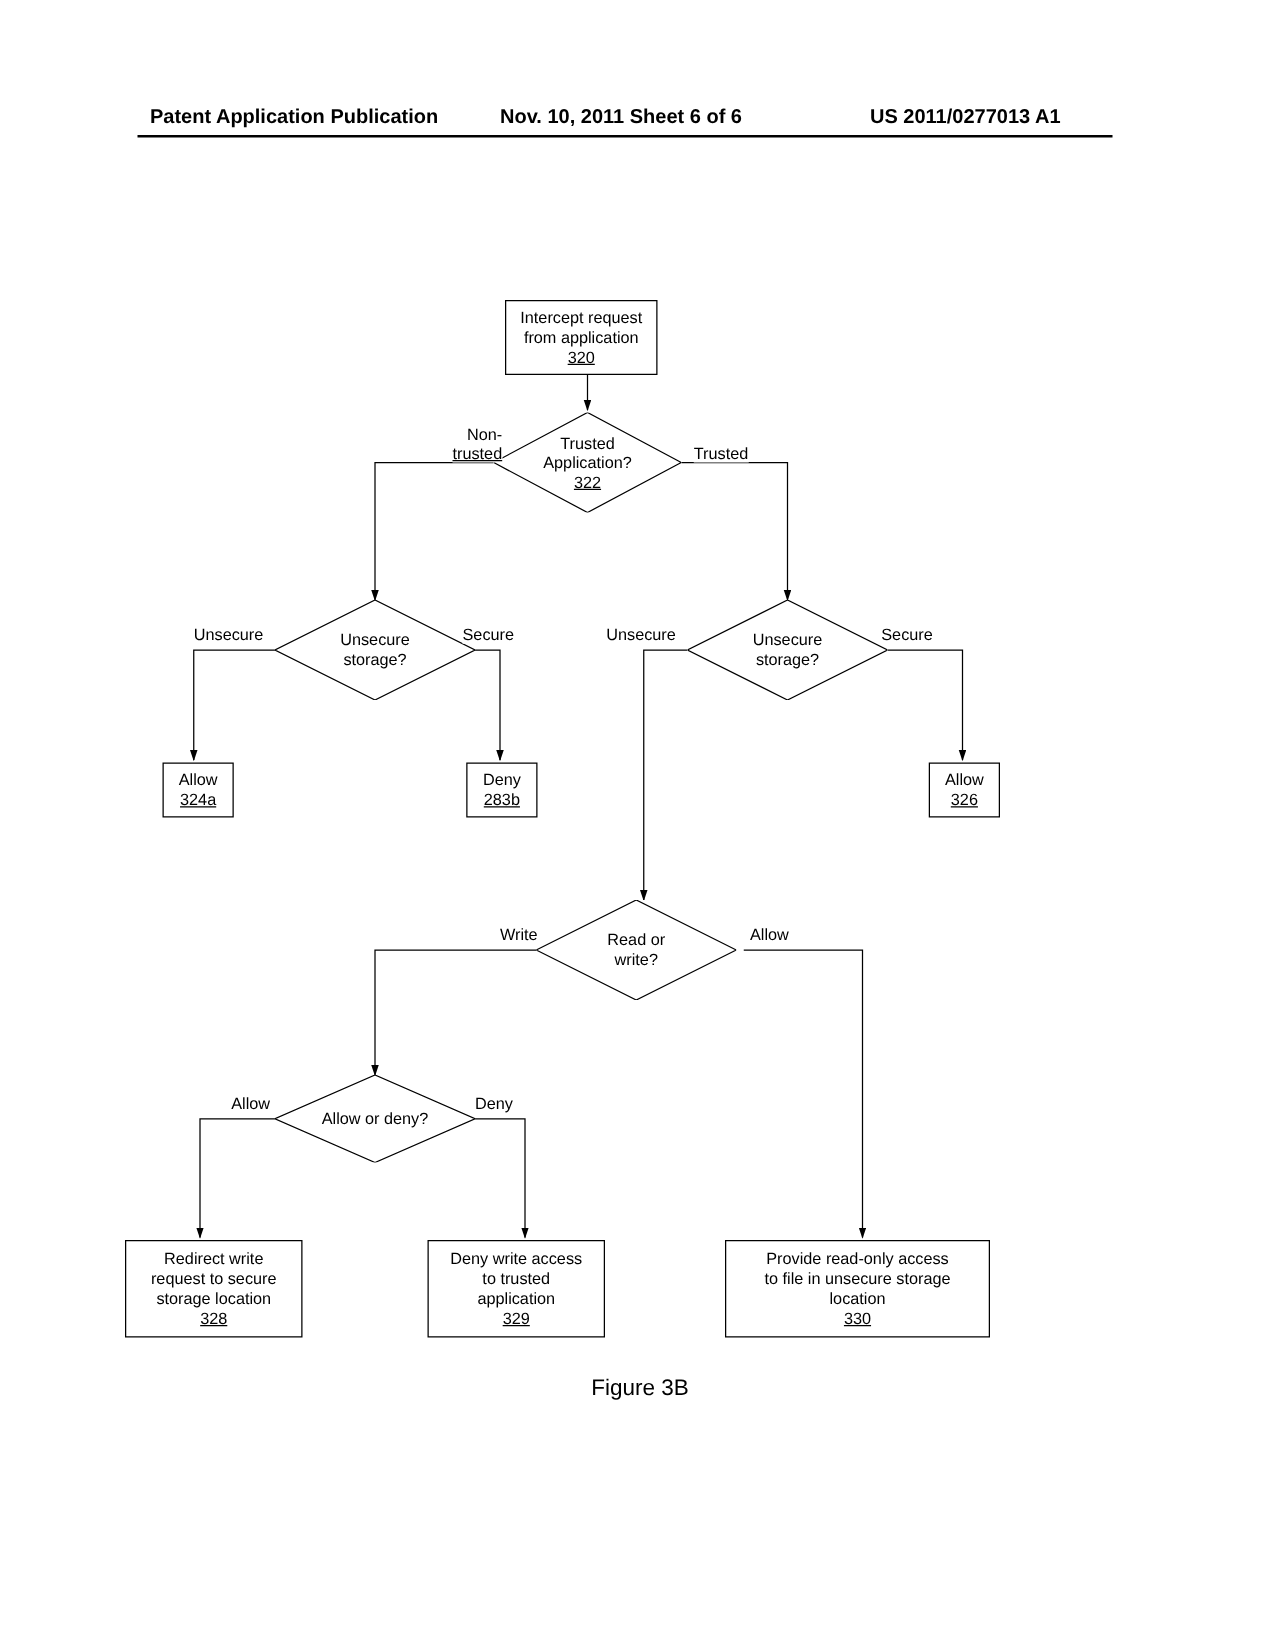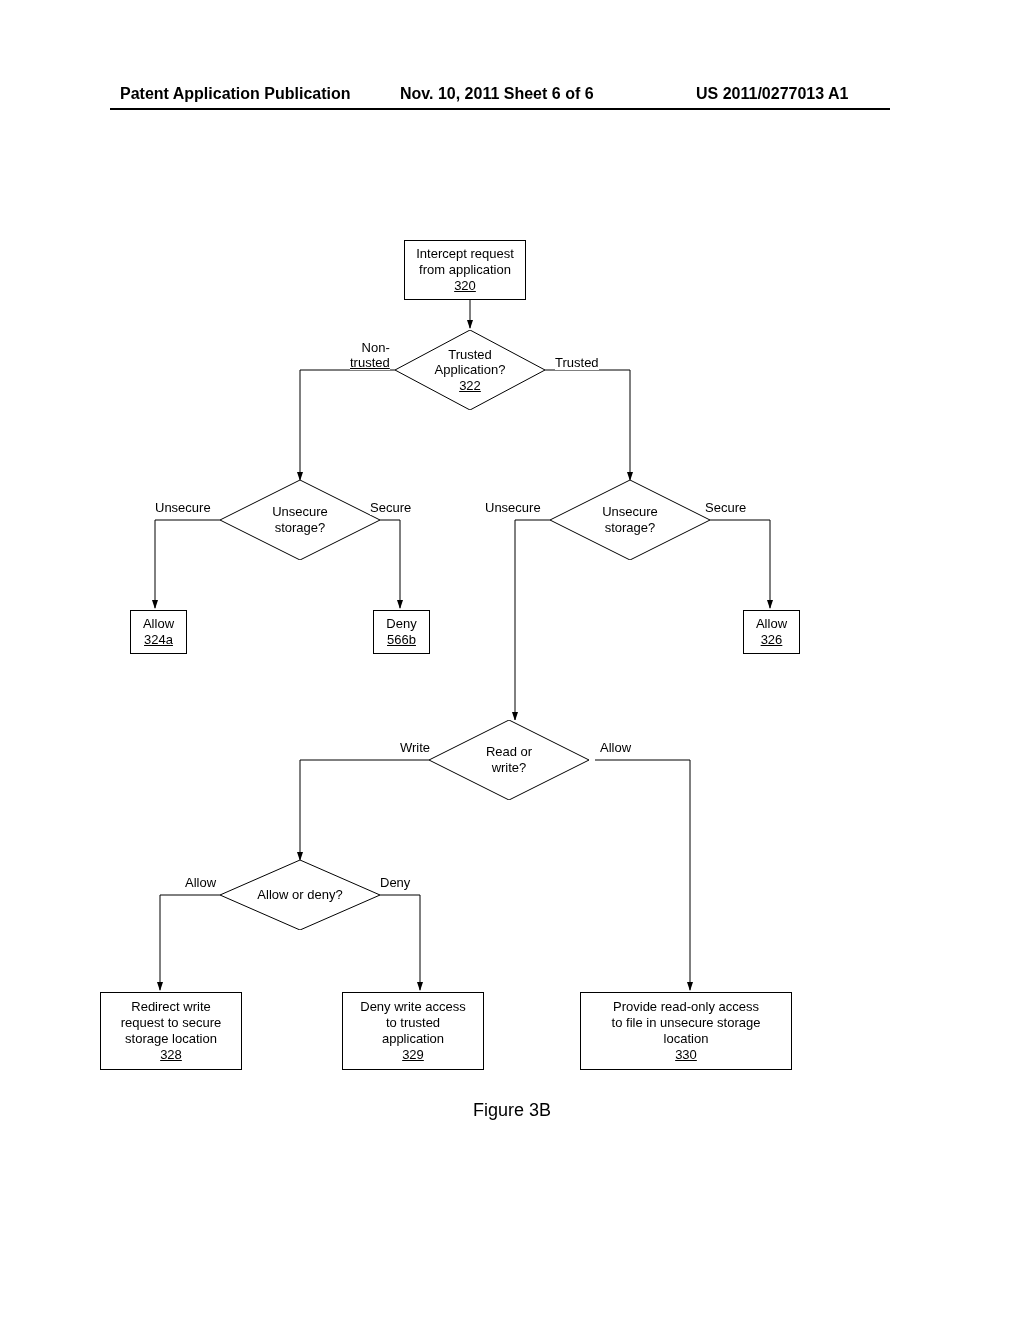--- a/index.html
+++ b/index.html
@@ -139,21 +139,21 @@
   <div class="diamond" style="left:295px; top:90px; width:150px; height:80px;">
     <svg viewBox="0 0 150 80">
         <polygon points="75,0 150,40 75,80 0,40" fill="#fff" stroke="#000"></polygon>
       </svg>
     <div class="diamond-text">
       <div>Trusted</div>
       <div>Application?</div>
       <div class="ref">322</div>
     </div>
   </div>
-  <div class="label" style="left:250px; top:100px; text-align:right;">
+  <div class="label" style="left:262px; top:100px; text-align:right;">
     <div>Non-</div>
     <div style="text-decoration:underline;">trusted</div>
   </div>
   <div class="label" style="left:455px; top:115px;">Trusted</div>
 
   <div class="diamond" style="left:120px; top:240px; width:160px; height:80px;">
     <svg viewBox="0 0 160 80">
         <polygon points="80,0 160,40 80,80 0,40" fill="#fff" stroke="#000"></polygon>
       </svg>
     <div class="diamond-text">
@@ -176,21 +176,21 @@
   <div class="label" style="left:385px; top:260px;">Unsecure</div>
   <div class="label" style="left:605px; top:260px;">Secure</div>
 
   <div class="box" style="left:30px; top:370px; width:55px; height:42px;">
     <div>Allow</div>
     <div class="ref">324a</div>
   </div>
 
   <div class="box" style="left:273px; top:370px; width:55px; height:42px;">
     <div>Deny</div>
-    <div class="ref">566b</div>
+    <div class="ref">283b</div>
   </div>
 
   <div class="box" style="left:643px; top:370px; width:55px; height:42px;">
     <div>Allow</div>
     <div class="ref">326</div>
   </div>
 
   <div class="diamond" style="left:329px; top:480px; width:160px; height:80px;">
     <svg viewBox="0 0 160 80">
         <polygon points="80,0 160,40 80,80 0,40" fill="#fff" stroke="#000"></polygon>

